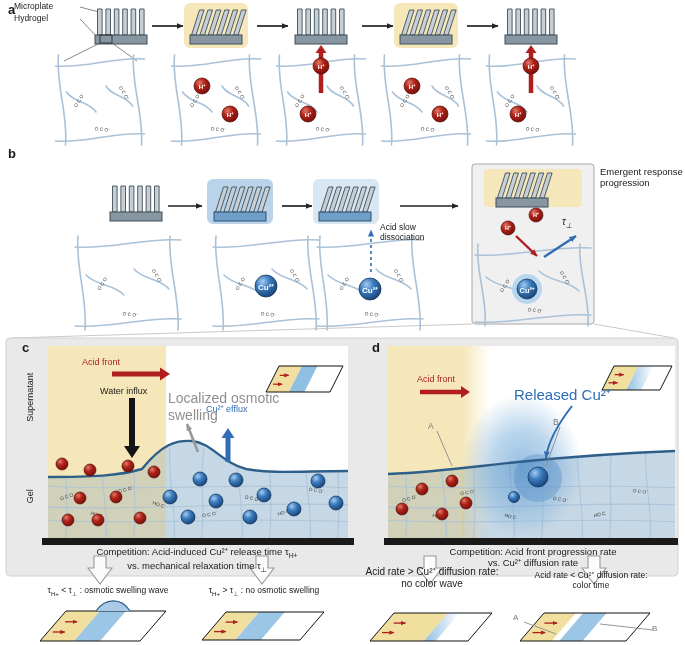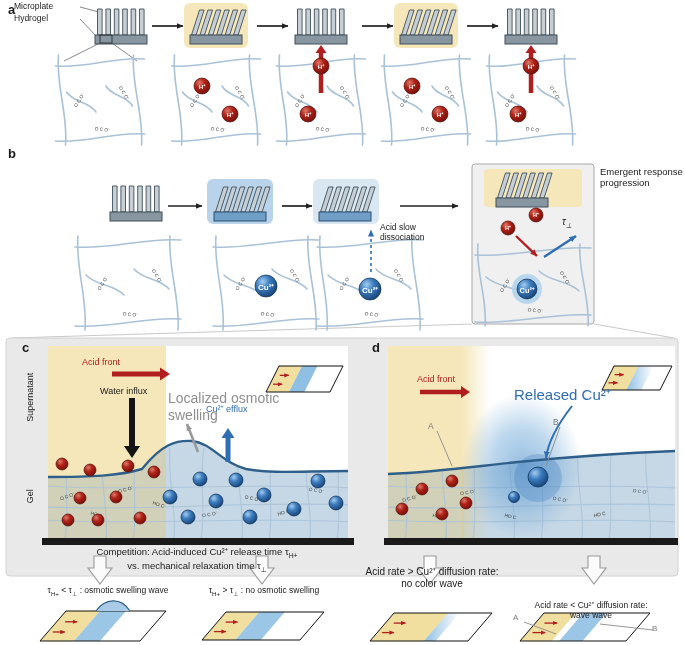--- a/index.html
+++ b/index.html
@@ -520,26 +520,30 @@
 <div class="lbl center" style="left:38px;top:546px;width:318px;font-size:9.5px">
   <div><span>Competition: Acid-induced Cu²⁺ release time τ</span><sub>H+</sub></div>
   <div><span>vs. mechanical relaxation time τ</span><sub>⊥</sub></div>
 </div>
 
 <div class="lbl panel-letter" style="left:372px;top:340px">d</div>
 <div class="lbl bold red" style="left:417px;top:374px;font-size:9px">Acid front</div>
 <div class="lbl bold blue" style="left:514px;top:386px;width:110px;font-size:15px">Released Cu²⁺</div>
 <div class="lbl" style="left:428px;top:421px;font-size:8.5px;color:#777">A</div>
 <div class="lbl" style="left:553px;top:417px;font-size:8.5px;color:#777">B</div>
+<div class="lbl center" style="left:390px;top:546px;width:286px;font-size:9.5px">
+  <div>Competition: Acid front progression rate</div>
+  <div>vs. Cu²⁺ diffusion rate</div>
+</div>
 
 <div class="lbl center" style="left:26px;top:585px;width:164px;font-size:8.5px"><span>τ</span><sub>H+</sub><span> &lt; τ</span><sub>⊥</sub><span> : osmotic swelling wave</span></div>
 <div class="lbl center" style="left:194px;top:585px;width:140px;font-size:8.5px"><span>τ</span><sub>H+</sub><span> &gt; τ</span><sub>⊥</sub><span> : no osmotic swelling</span></div>
 <div class="lbl center" style="left:362px;top:566px;width:140px;font-size:10px">
   <div>Acid rate &gt; Cu²⁺ diffusion rate:</div>
   <div>no color wave</div>
 </div>
-<div class="lbl center" style="left:516px;top:600px;width:150px;font-size:8.5px">
+<div class="lbl center" style="left:516px;top:570px;width:150px;font-size:8.5px">
   <div>Acid rate &lt; Cu²⁺ diffusion rate:</div>
-  <div>wave wave</div>
+  <div>color time</div>
 </div>
 <div class="lbl" style="left:513px;top:613px;font-size:8px;color:#777">A</div>
 <div class="lbl" style="left:652px;top:624px;font-size:8px;color:#777">B</div>
 </div>
 
 </body></html>

